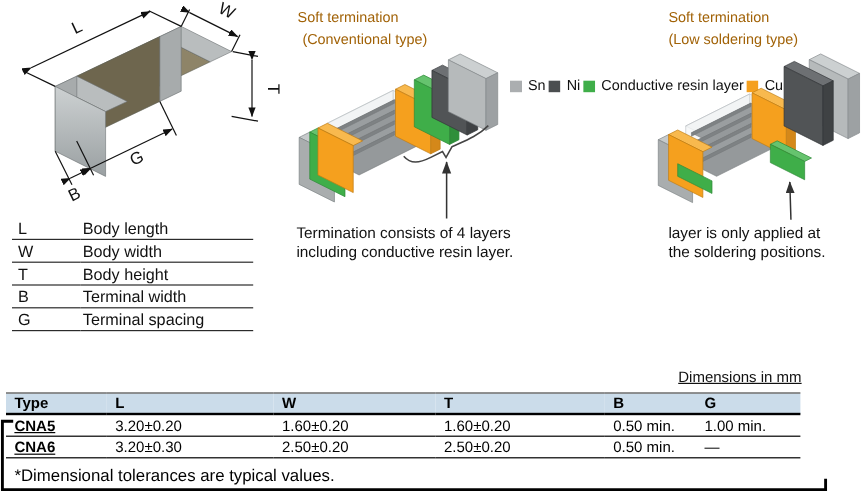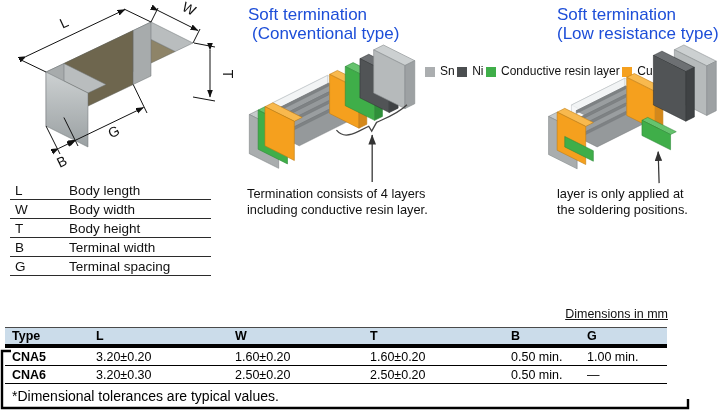--- a/index.html
+++ b/index.html
@@ -1,21 +1,21 @@
 <!DOCTYPE html>
 <html><head>
 <meta charset="utf-8">
 <style>
   html,body{margin:0;padding:0;background:#fff;}
   .canvas{position:relative;width:722px;height:413px;background:#ffffff;overflow:hidden;
           font-family:"Liberation Sans",sans-serif;color:#1a1a1a;}
   .abs{position:absolute;}
 
   
-  .sec-title{font-size:17px;line-height:19px;color:#1d4ed8;}
+  .sec-title{font-size:12px;line-height:19px;color:#a16207;}
   .sec-title .indent{padding-left:4px;}
 
   
   .caption{font-size:12.8px;line-height:15.5px;color:#111;}
 
   
   .legend{display:flex;flex-direction:row;gap:2.5px;}
   .legend-item{display:flex;align-items:center;gap:5px;height:11px;}
   .legend-item svg{display:block;}
   .legend-label{font-size:12px;line-height:11px;color:#111;white-space:nowrap;}
@@ -27,24 +27,24 @@
   .def-table td.sym{width:52px;padding-left:5px;}
   .def-table td.desc{padding-left:2px;}
 
   
   .dims-note{font-size:12.5px;color:#111;text-align:right;width:128px;text-decoration:underline;}
 
   
   .dims-table{width:662px;border-collapse:collapse;table-layout:fixed;
               border-top:1px solid #4a4a4a;}
   .dims-table th{background:#cbdcea;font-size:12.5px;font-weight:bold;text-align:left;
-                 height:16px;padding:0 0 0 7px;border-bottom:4px solid #000000;color:#000;}
+                 height:16px;padding:0 0 0 7px;border-bottom:2px solid #000000;color:#000;}
   .dims-table td{font-size:12.5px;text-align:left;height:17px;padding:0 0 0 7px;
                  border-bottom:1.5px solid #000;color:#000;}
-  .dims-table td.rowhead{font-weight:bold;}
+  .dims-table td.rowhead{font-weight:bold;text-decoration:underline;}
   .footnote{font-size:14px;color:#000;}
 </style>
 </head>
 <body>
 
 <div class="canvas">
 
   <svg class="abs" style="left:6px;top:0px;" width="232" height="176" viewBox="0 0 232 176">
     <defs>
       <marker id="ah" markerWidth="9" markerHeight="8" refX="7.5" refY="3" orient="auto">
@@ -226,21 +226,21 @@
     <div class="legend-item">
       <svg width="10" height="10">
           <rect x="0" y="0" width="10" height="10" fill="#f5a01e"></rect>
         </svg>
       <span class="legend-label">Cu</span>
     </div>
   </div>
 
   <div class="sec-title abs" style="left:557px;top:5px;">
     <div>Soft termination</div>
-    <div>(Low resistance type)</div>
+    <div>(Low soldering type)</div>
   </div>
 
   <svg class="abs" style="left:540px;top:44px;" width="182" height="142" viewBox="0 -12 185 149">
     <defs>
       <marker id="ah3" markerWidth="9" markerHeight="8" refX="7.5" refY="3" orient="auto">
         <path d="M0,0 L8,3 L0,6 Z" fill="#333"></path>
       </marker>
     </defs>
 
     <g stroke="#b7bdc0" stroke-width="0.7" stroke-linejoin="round">

